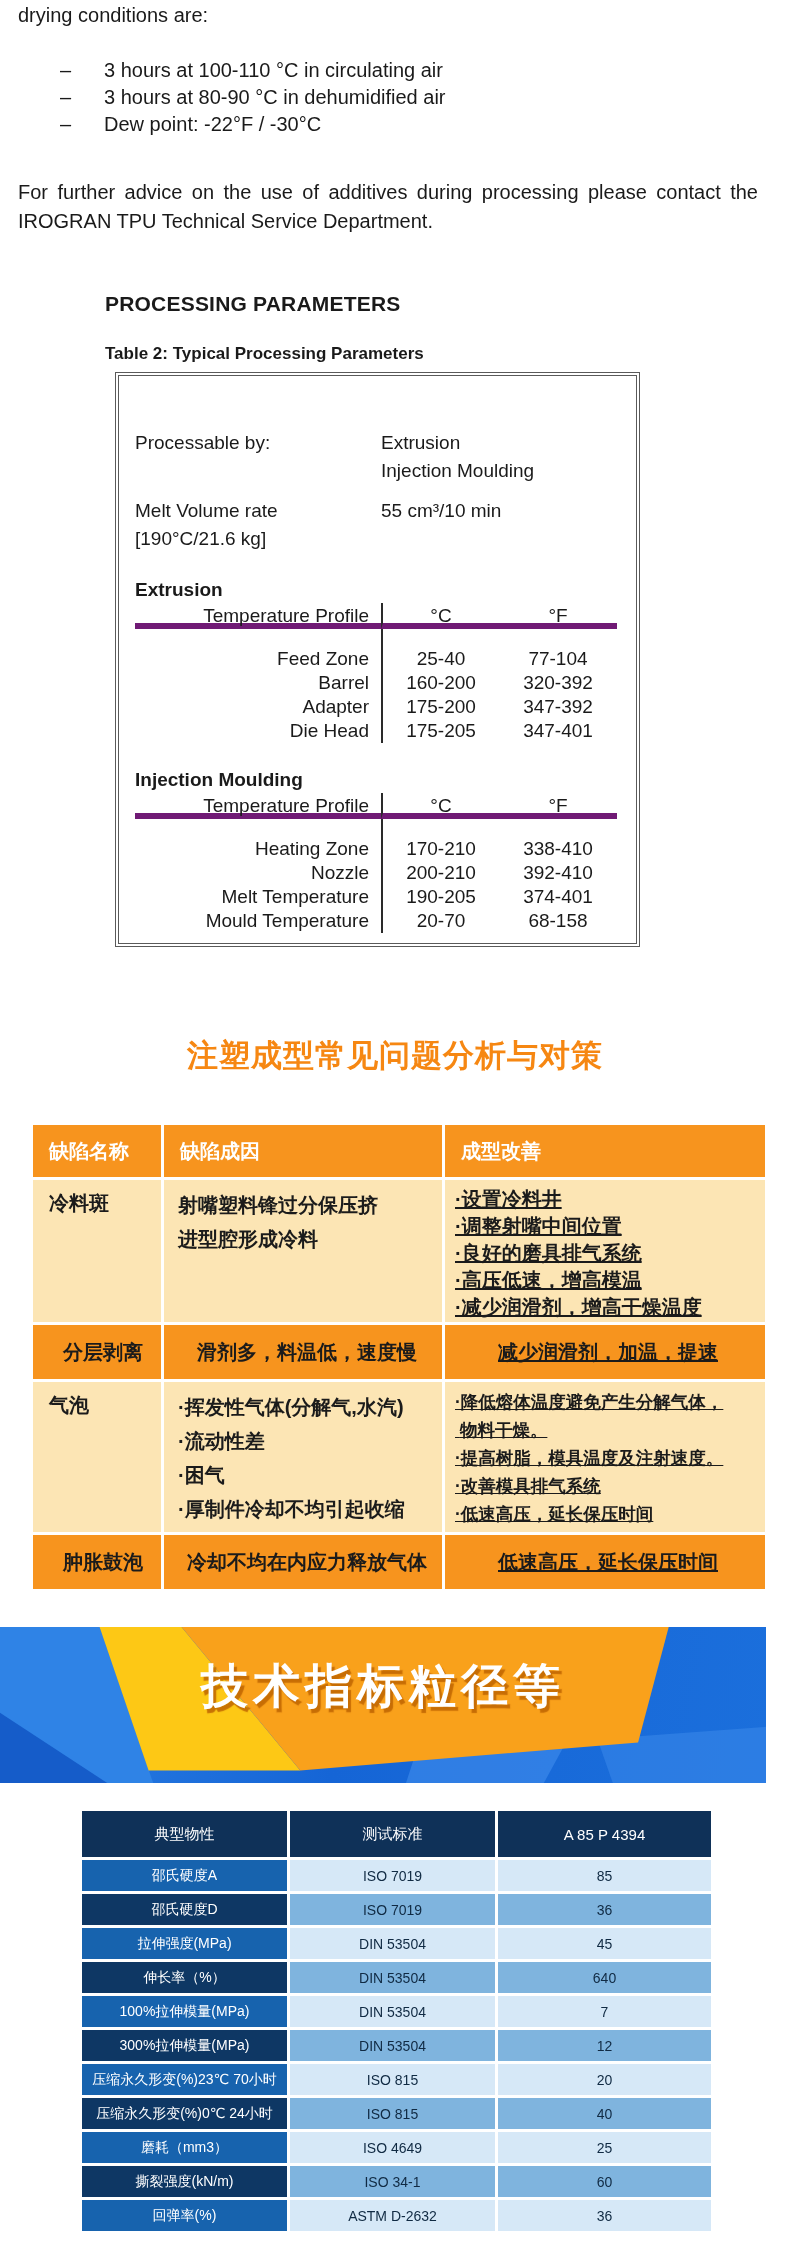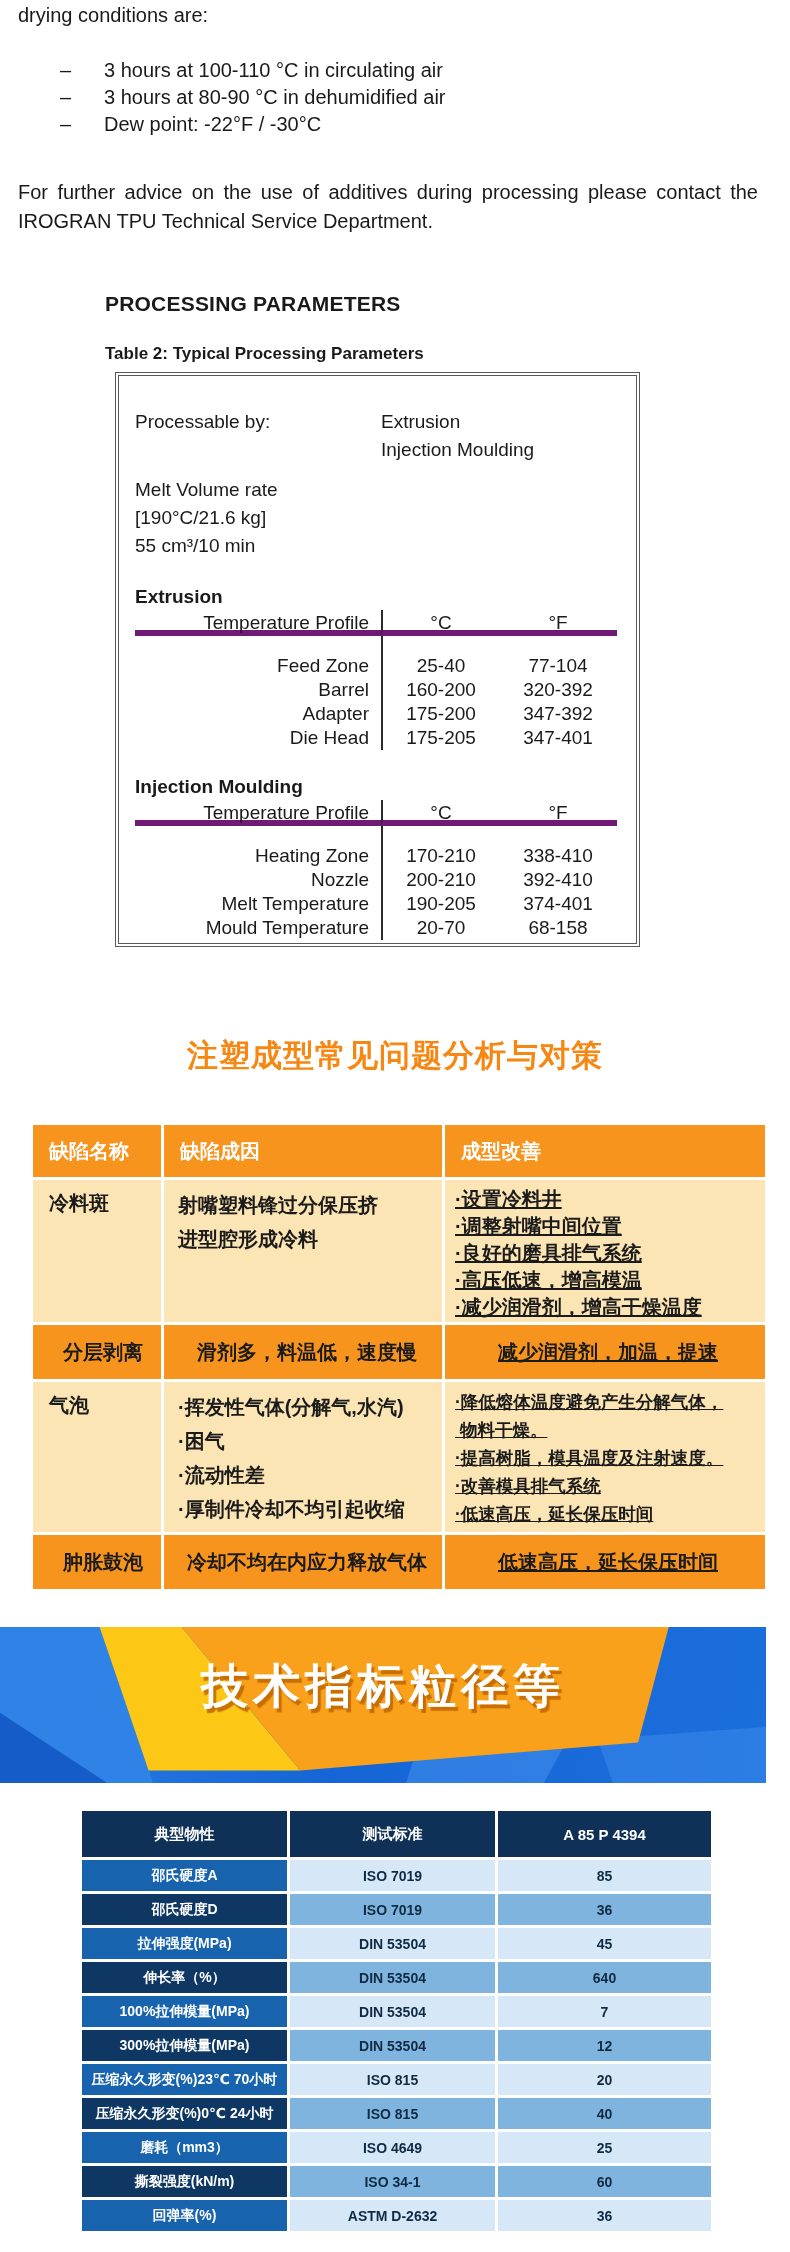--- a/index.html
+++ b/index.html
@@ -17,22 +17,22 @@
   .intro{margin:4px 30px 0 18px;font-size:20px;}
   .bullets{margin-top:30px;}
   .bullet-line{display:flex;font-size:20px;line-height:27px;}
   .bullet-dash{margin-left:60px;width:44px;}
   .para{margin:40px 32px 0 18px;font-size:20px;line-height:29px;text-align:justify;}
   .heading{margin:56px 0 0 105px;font-size:21px;font-weight:bold;letter-spacing:.2px;}
   .caption{margin:28px 0 0 105px;font-size:17px;font-weight:bold;}
   
   .pt-box{margin:8px 0 0 115px;width:525px;height:575px;border:4px double #5a5a5a;font-size:19px;}
   .pt-row{display:flex;margin-left:16px;}
-  .pt-row1{margin-top:32px;}
-  .pt-row2{margin-top:12px;flex-direction:column;}
+  .pt-row1{margin-top:53px;}
+  .pt-row2{margin-top:12px;}
   .pt-rlabel{width:246px;line-height:28px;}
   .pt-rval{line-height:28px;}
   .pt-sec-title{margin:26px 0 2px 16px;font-weight:bold;}
   .pt-grid{display:grid;grid-template-columns:246px 118px 118px;margin-left:16px;}
   .pt-h{height:26px;line-height:26px;border-bottom:6px solid #701a75;}
   .pt-sp{height:18px;}
   .pt-d{height:24px;line-height:24px;}
   .pt-lab{text-align:right;padding-right:12px;}
   .pt-c{text-align:center;}
   .col2{border-left:2px solid #2a2a2a;}
@@ -66,21 +66,21 @@
   .banner-title{position:absolute;left:0;right:0;top:28px;text-align:center;
     font-size:47px;font-weight:bold;color:#fff;letter-spacing:5px;
     text-shadow:3px 4px 1px rgba(190,100,0,.85);}
   
   .spec-table{
     margin:28px 0 0 82px;width:623px;display:grid;
     grid-template-columns:205px 205px 213px;
     grid-auto-rows:31px;grid-template-rows:46px;
     gap:3px;background:#fff;
   }
-  .spec-cell{display:flex;align-items:center;justify-content:center;font-weight:bold;}
+  .spec-cell{display:flex;align-items:center;justify-content:center;font-weight:normal;}
   .spec-h{background:var(--spec-header-navy);color:#fff;font-size:15px;}
   .lab-odd{background:var(--spec-label-blue);color:#fff;font-size:14px;}
   .lab-even{background:var(--spec-label-navy);color:#fff;font-size:14px;}
   .val-odd{background:var(--spec-cell-light);color:#102A43;font-size:14px;}
   .val-even{background:var(--spec-cell-mid);color:#102A43;font-size:14px;}
 </style>
 </head>
 <body>
 
 <div class="intro">drying conditions are:</div>
@@ -192,22 +192,22 @@
       <div class="line">滑剂多，料温低，速度慢</div>
     </div>
     <div class="def-cell def-improve hl hl-center">
       <div class="line">减少润滑剂，加温，提速</div>
     </div>
     <div class="def-cell def-name">
       <div class="line">气泡</div>
     </div>
     <div class="def-cell def-cause">
       <div class="line">·挥发性气体(分解气,水汽)</div>
+      <div class="line">·流动性差</div>
       <div class="line">·困气</div>
-      <div class="line">·流动性差</div>
       <div class="line">·厚制件冷却不均引起收缩</div>
     </div>
     <div class="def-cell def-improve imp-small">
       <div class="line">·降低熔体温度避免产生分解气体，</div>
       <div class="line"> 物料干燥。</div>
       <div class="line">·提高树脂，模具温度及注射速度。</div>
       <div class="line">·改善模具排气系统</div>
       <div class="line">·低速高压，延长保压时间</div>
     </div>
     <div class="def-cell def-name hl hl-center">

